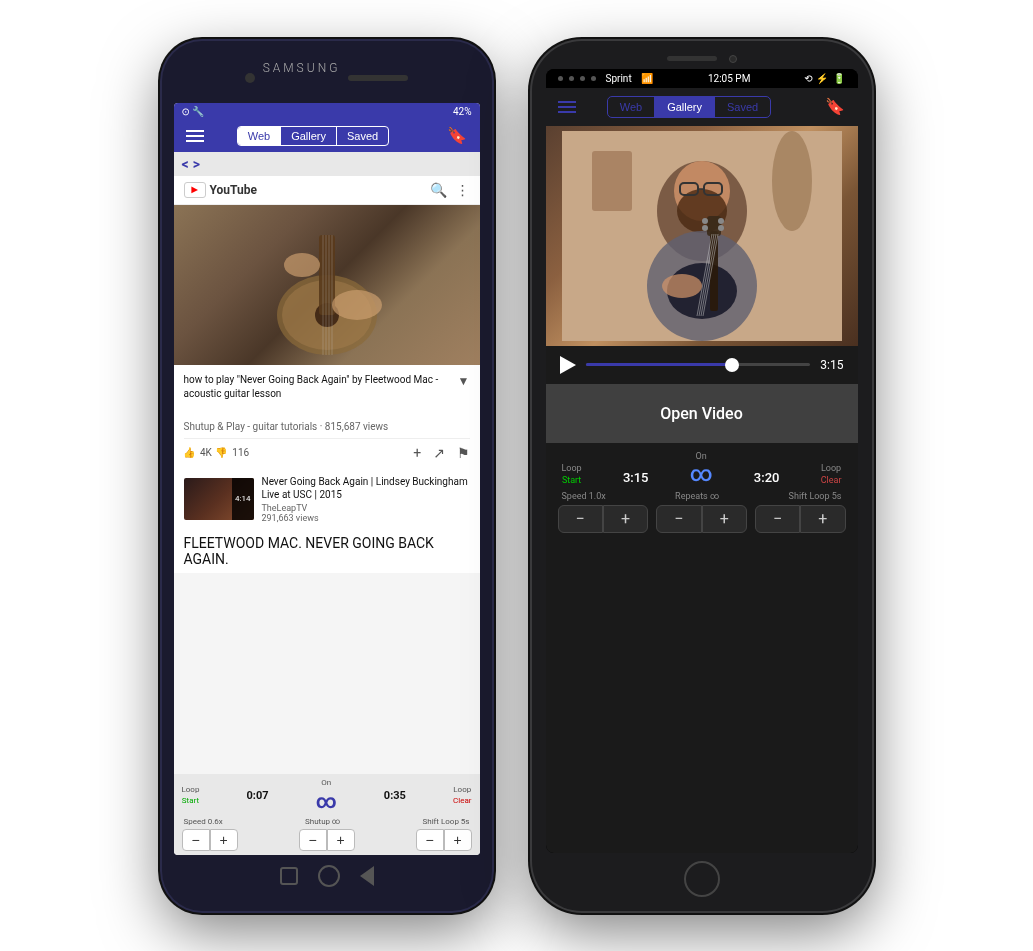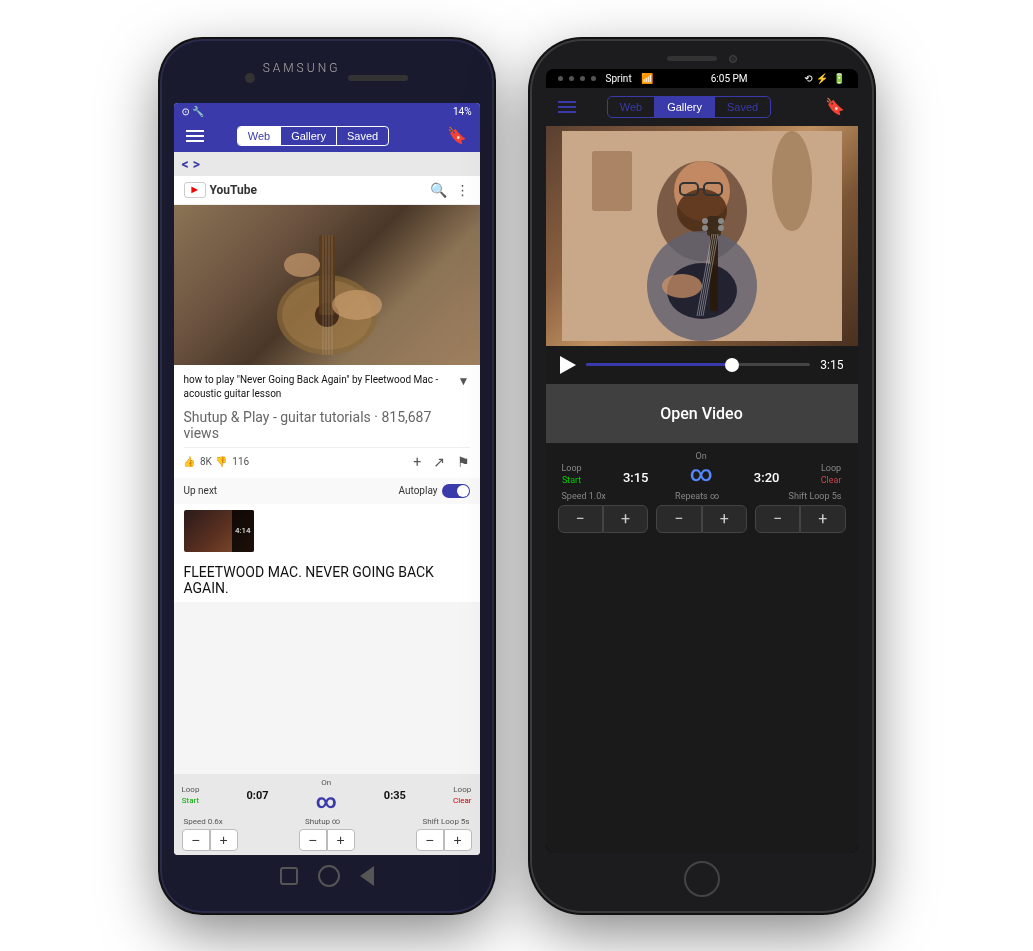--- a/index.html
+++ b/index.html
@@ -190,23 +190,23 @@
     .video-title {
       font-size: 11px;
       color: #111;
       line-height: 1.4;
       display: flex;
       justify-content: space-between;
       align-items: flex-start;
     }
     .chevron-down { color: #555; font-size: 12px; margin-left: 4px; }
     .video-channel {
-      font-size: 14px;
+      font-size: 10px;
       color: #666;
-      margin-top: 8px;
+      margin-top: 20px;
     }
     .video-stats {
       display: flex;
       align-items: center;
       gap: 10px;
       margin-top: 6px;
       padding-top: 6px;
       border-top: 1px solid #eee;
     }
     .like-group {
@@ -613,21 +613,21 @@
     <div class="android-top-bar">
       <div class="android-camera"></div>
       <div class="samsung-label">SAMSUNG</div>
       <div class="android-speaker"></div>
     </div>
 
     <div class="android-screen">
 
       <div class="android-status-bar">
         <span>⊙ 🔧</span>
-        <span>14%</span>
+        <span>42%</span>
       </div>
 
       <div class="android-nav-bar">
         <div class="hamburger-icon">
           <span></span>
             <span></span>
             <span></span>
         </div>
         <div class="tab-group">
           <button class="tab-btn active">Web</button>
@@ -679,43 +679,41 @@
           <span class="chevron-down">▼</span>
         </div>
         <div class="video-channel">
           <span>Shutup &amp; Play - guitar tutorials</span>
           <span> · </span>
           <span>815,687 views</span>
         </div>
         <div class="video-stats">
           <div class="like-group">
             <span>👍</span>
-            <span>8K</span>
+            <span>4K</span>
             <span>👎</span>
             <span>116</span>
           </div>
           <div class="stat-actions">
             <span>+</span>
             <span>↗</span>
             <span>⚑</span>
           </div>
         </div>
       </div>
 
-      <div class="up-next">
-        <span>Up next</span>
-        <div class="autoplay-toggle">
-          <span>Autoplay</span>
-          <div class="toggle-switch"></div>
-        </div>
-      </div>
 
       <div class="next-video-item">
         <div class="next-thumb">
           <span class="thumb-duration">4:14</span>
+        </div>
+        <div class="next-info">
+          <div class="next-title">Never Going Back Again | Lindsey Buckingham Live at USC | 2015</div>
+          <div class="next-channel">TheLeapTV</div>
+          <div class="next-views">291,663 views</div>
         </div>
       </div>
 
       <div class="next-video-item-2">
         <div class="next-title-2">FLEETWOOD MAC. NEVER GOING BACK AGAIN.</div>
       </div>
 
       <div class="controls-bar-android">
         <div class="controls-row-1">
           <div class="ctrl-section">
@@ -778,21 +776,21 @@
 
       <div class="iphone-status-bar">
         <div class="status-left">
           <div class="status-dot"></div>
           <div class="status-dot"></div>
           <div class="status-dot"></div>
           <div class="status-dot"></div>
           <span style="margin-left:4px;">Sprint</span>
           <span style="margin-left:4px;">📶</span>
         </div>
-        <span>6:05 PM</span>
+        <span>12:05 PM</span>
         <div style="display:flex;gap:4px;align-items:center;">
           <span>⟲</span>
           <span>⚡</span>
           <span>🔋</span>
         </div>
       </div>
 
       <div class="iphone-nav-bar">
         <div class="hamburger-icon">
           <span style="background:#3a3aaa;"></span>

